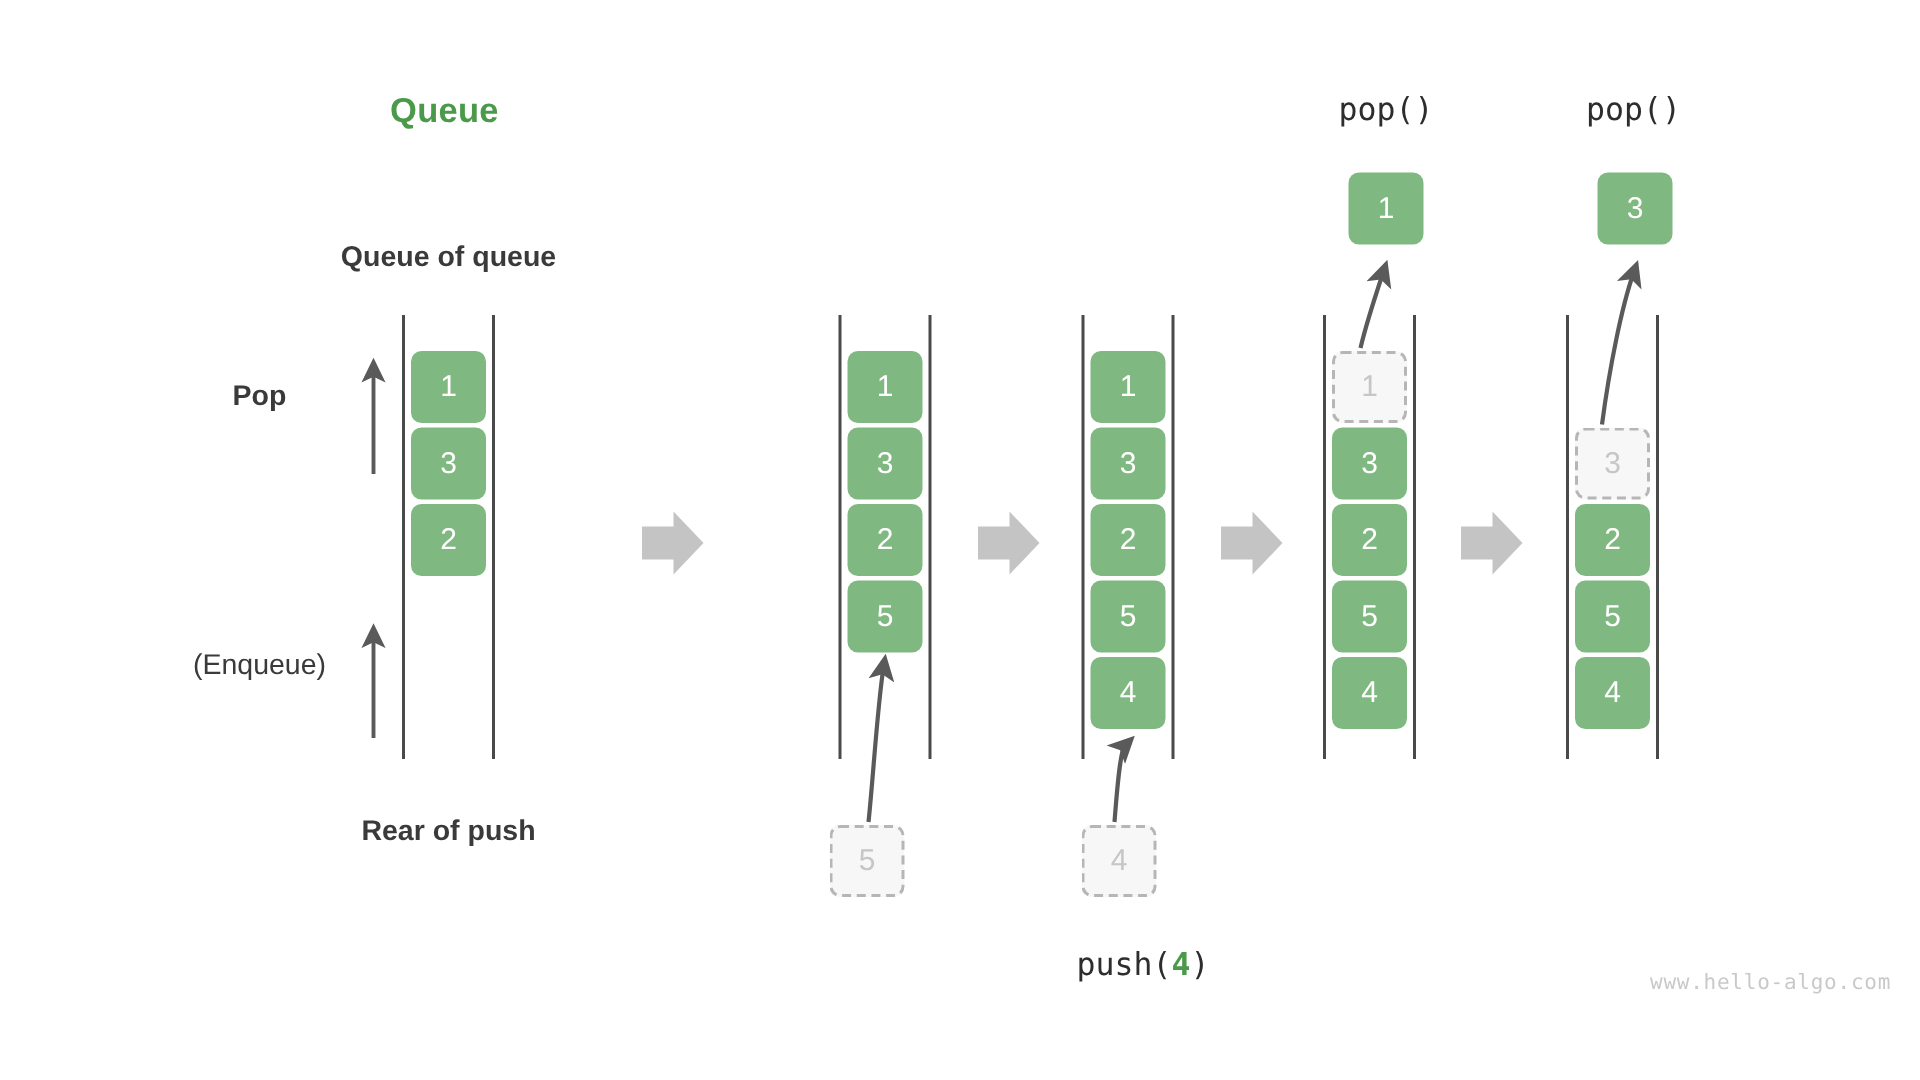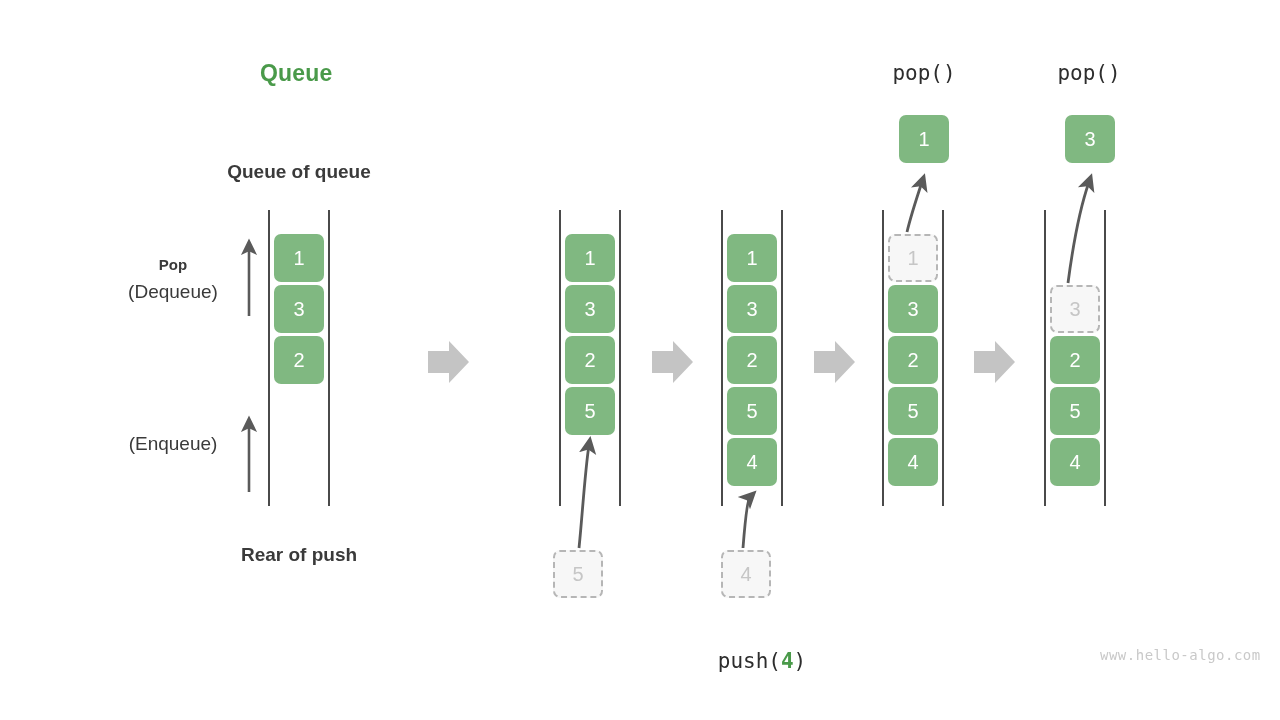--- a/index.html
+++ b/index.html
@@ -42,21 +42,21 @@
   }
   .side-label {
     position: absolute;
     width: 160px;
     text-align: center;
     color: #3a3a3a;
     white-space: nowrap;
   }
   .side-label .l1 {
     display: block;
-    font-size: 15px;
+    font-size: 19px;
     font-weight: bold;
     line-height: 26px;
   }
   .side-label .l2 {
     display: block;
     font-size: 19px;
     font-weight: normal;
     line-height: 28px;
   }
   .op-label {
@@ -140,21 +140,20 @@
 
 <div class="stage">
 
   <div class="title" style="left:229px; top:60px;">Queue</div>
 
   <div class="hdr-label" style="left:188px; top:161px; width:160px;">Queue of queue</div>
   <div class="hdr-label" style="left:188px; top:544px; width:160px;">Rear of push</div>
 
   <div class="side-label" style="left:62px; top:252px;">
     <span class="l1">Pop</span>
-    <span class="l2">(Dequeue)</span>
   </div>
   <div class="side-label" style="left:62px; top:430px;">
     <span class="l2">(Enqueue)</span>
   </div>
 
   <div class="panel" style="left:237px; top:210px; width:62px; height:296px;">
     <div class="rail left" style="height:296px;"></div>
     <div class="rail right" style="height:296px;"></div>
     <div class="slot filled" style="left:6px; top:24px;">1</div>
     <div class="slot filled" style="left:6px; top:75px;">3</div>
@@ -174,21 +173,21 @@
   <div class="panel" style="left:690px; top:210px; width:62px; height:296px;">
     <div class="rail left" style="height:296px;"></div>
     <div class="rail right" style="height:296px;"></div>
     <div class="slot filled" style="left:6px; top:24px;">1</div>
     <div class="slot filled" style="left:6px; top:75px;">3</div>
     <div class="slot filled" style="left:6px; top:126px;">2</div>
     <div class="slot filled" style="left:6px; top:177px;">5</div>
     <div class="slot filled" style="left:6px; top:228px;">4</div>
   </div>
   <div class="float-cell ghost" style="left:690px; top:550px;">4</div>
-  <div class="op-label" style="left:651px; top:649px;">
+  <div class="op-label" style="left:651px; top:631px;">
     <span>push(</span><span class="num">4</span><span>)</span>
   </div>
 
   <div class="panel" style="left:851px; top:210px; width:62px; height:296px;">
     <div class="rail left" style="height:296px;"></div>
     <div class="rail right" style="height:296px;"></div>
     <div class="slot ghost" style="left:6px; top:24px;">1</div>
     <div class="slot filled" style="left:6px; top:75px;">3</div>
     <div class="slot filled" style="left:6px; top:126px;">2</div>
     <div class="slot filled" style="left:6px; top:177px;">5</div>

